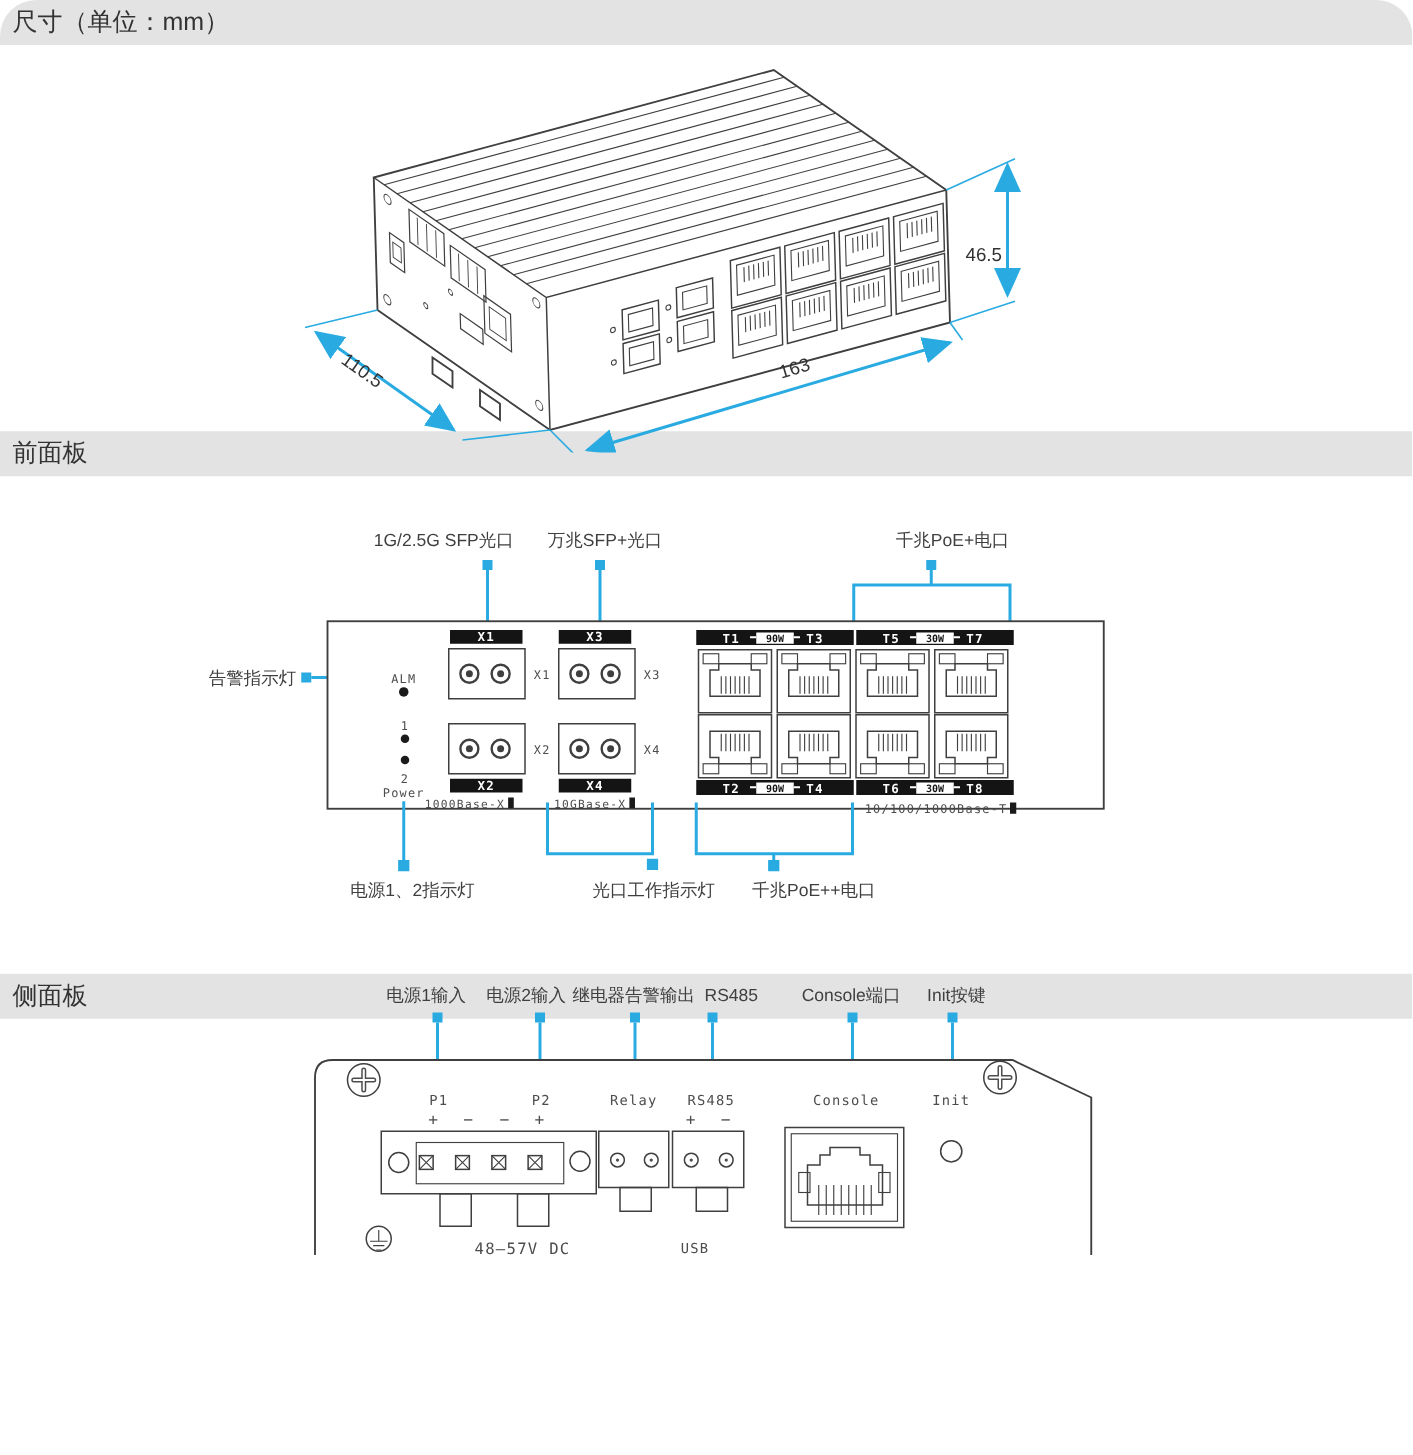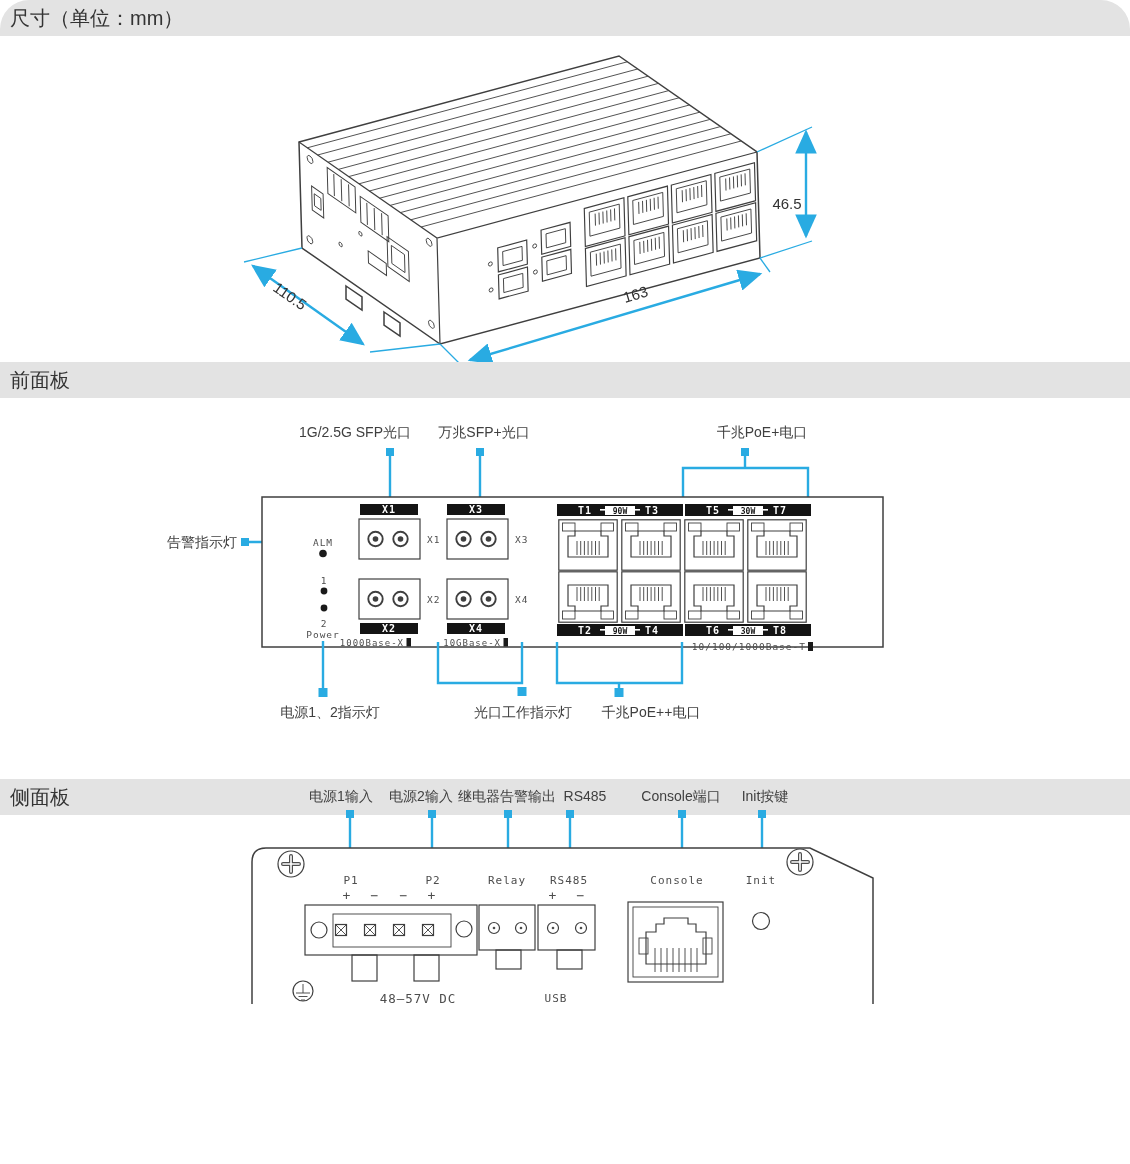--- a/index.html
+++ b/index.html
@@ -24,21 +24,21 @@
   .barw{font-family:"DejaVu Sans Mono",monospace;font-weight:bold;font-size:8px;fill:#141414;}
   .mid{text-anchor:middle;} .end{text-anchor:end;}
   #footstrip{position:absolute;left:0;top:1152px;width:1130px;height:12px;background:#eee;}
 </style>
 </head>
 <body>
 
 <div id="page">
 
   <div class="sec-hdr" style="top:0">尺寸（单位：mm）</div>
-  <div class="sec-hdr" style="top:362px">前面板</div>
+  <div class="sec-hdr" style="top:345px">前面板</div>
   <div class="sec-hdr" style="top:779px">侧面板</div>
 
   <svg class="svgabs" style="top:36px" width="1130" height="326" viewBox="0 36 1130 326">
     <defs>
       <marker id="arr" markerWidth="11" markerHeight="9" refX="9" refY="4.5" orient="auto-start-reverse">
         <path d="M0,0 L10,4.5 L0,9 z" fill="#29abe2"></path>
       </marker>
       <g id="isoport">
         <rect x="0" y="0" width="41" height="38" class="ln"></rect>
         <rect x="5" y="5" width="31" height="24" class="thin"></rect>

